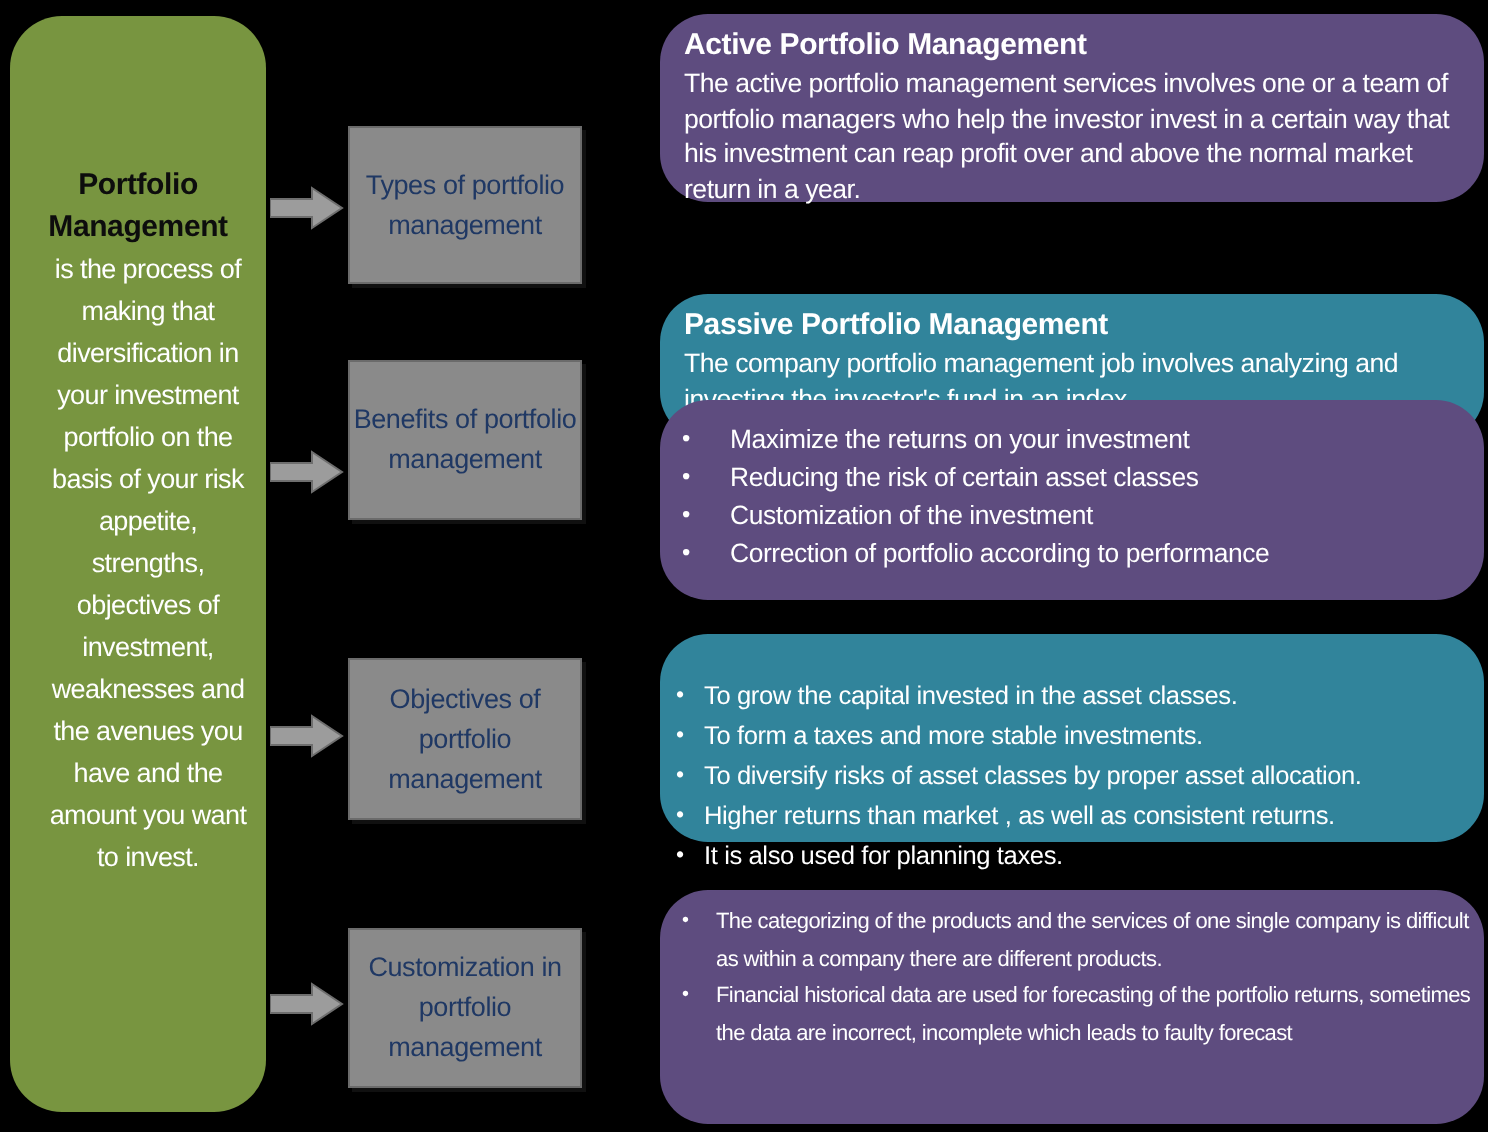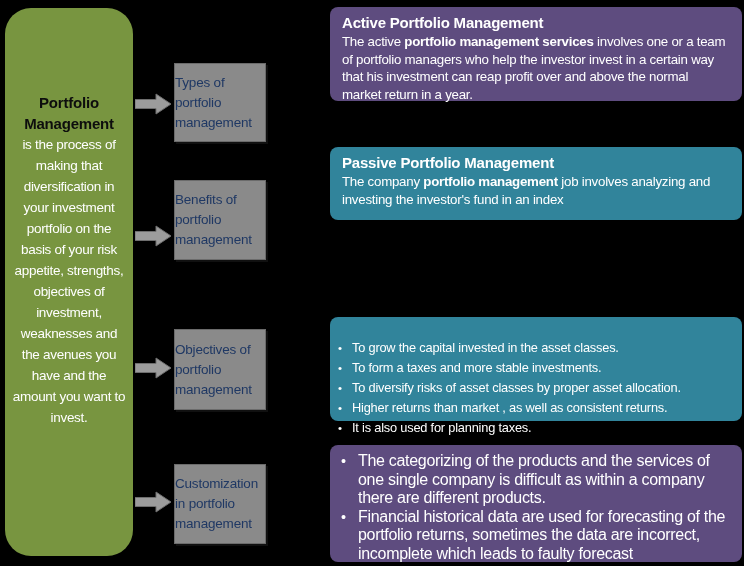--- a/index.html
+++ b/index.html
@@ -8,50 +8,50 @@
     font-family:"Liberation Sans","DejaVu Sans",sans-serif;overflow:hidden;
   }
   
   .green-panel{
     position:absolute;left:5px;top:8px;width:128px;height:548px;
     background:#789540;border-radius:26px;box-sizing:border-box;
     display:flex;flex-direction:column;justify-content:center;align-items:center;
     text-align:center;padding:0 6px 44px 6px;
   }
   .green-title{color:#0d0d0d;font-weight:bold;font-size:15px;line-height:21px;letter-spacing:-0.2px;}
-  .green-body{color:#ffffff;font-size:13.5px;line-height:21px;letter-spacing:-0.3px;}
+  .green-body{color:#ffffff;font-size:13.5px;line-height:21px;letter-spacing:-0.3px;margin-left:10px;}
   
   .arrow{position:absolute;left:135px;width:37px;height:22px;}
   
   .gray-box{
-    position:absolute;left:174px;width:92px;background:#8A8A8A;
+    position:absolute;left:174px;width:117px;background:#8A8A8A;
     border:1px solid #6b6b6b;box-sizing:border-box;
-    display:flex;align-items:center;justify-content:center;
+    display:flex;align-items:center;justify-content:center;text-align:center;
     box-shadow:2px 2px 0 rgba(25,25,25,0.65);
   }
   .gray-label{color:#1F3864;font-size:13.5px;line-height:20px;letter-spacing:-0.2px;}
   
-  .panel{position:absolute;left:330px;width:412px;box-sizing:border-box;border-radius:8px;color:#fff;}
+  .panel{position:absolute;left:330px;width:412px;box-sizing:border-box;border-radius:24px;color:#fff;}
   .purple{background:#5E4C7F;}
   .teal{background:#31849B;margin-top:36px;}
   .panel-text{padding:5px 12px;}
   .panel-title{font-weight:bold;font-size:15px;line-height:21px;letter-spacing:-0.2px;}
   .panel-body{font-size:13.3px;line-height:17.5px;letter-spacing:-0.25px;}
-  .panel-body .b{font-weight:bold;}
+  .panel-body .b{font-weight:normal;}
   .panel-list{margin:0;list-style:none;}
   .panel-list li{position:relative;}
   .panel-list li::before{content:"\2022";position:absolute;font-size:0.9em;}
   .indent-a{padding:10px 10px 0 0;}
   .indent-a li{padding-left:35px;font-size:13.2px;line-height:19px;letter-spacing:-0.2px;}
   .indent-a li::before{left:11px;}
   .indent-b{padding:21px 8px 0 0;}
   .indent-b li{padding-left:22px;font-size:12.8px;line-height:20px;letter-spacing:-0.2px;}
   .indent-b li::before{left:8px;}
   .indent-c{padding:7px 6px 0 0;}
-  .indent-c li{padding-left:28px;font-size:16px;line-height:18.5px;letter-spacing:-0.3px;}
+  .indent-c li{padding-left:28px;font-size:11px;line-height:18.5px;letter-spacing:-0.3px;}
   .indent-c li::before{left:11px;}
 </style>
 </head>
 <body>
 
 <div class="canvas">
 
   <div class="green-panel">
     <div class="green-title">Portfolio Management</div>
     <div class="green-body">is the process of making that diversification in your investment portfolio on the basis of your risk appetite, strengths, objectives of investment, weaknesses and the avenues you have and the amount you want to invest.</div>
@@ -90,20 +90,26 @@
     </div>
   </div>
 
   <div class="panel teal panel-text" style="top:111px;height:73px">
     <div class="panel-title">Passive Portfolio Management</div>
     <div class="panel-body">
       <span>The company </span><span class="b">portfolio management</span><span> job involves analyzing and investing the investor's fund in an index</span>
     </div>
   </div>
 
+  <ul class="panel purple panel-list indent-a" style="top:200px;height:100px">
+    <li>Maximize the returns on your investment</li>
+    <li>Reducing the risk of certain asset classes</li>
+    <li>Customization of the investment</li>
+    <li>Correction of portfolio according to performance</li>
+  </ul>
 
   <ul class="panel teal panel-list indent-b" style="top:317px;height:104px">
     <li>To grow the capital invested in the asset classes.</li>
     <li>To form a taxes and more stable investments.</li>
     <li>To diversify risks of asset classes by proper asset allocation.</li>
     <li>Higher returns than market , as well as consistent returns.</li>
     <li>It is also used for planning taxes.</li>
   </ul>
 
   <ul class="panel purple panel-list indent-c" style="top:445px;height:117px">

